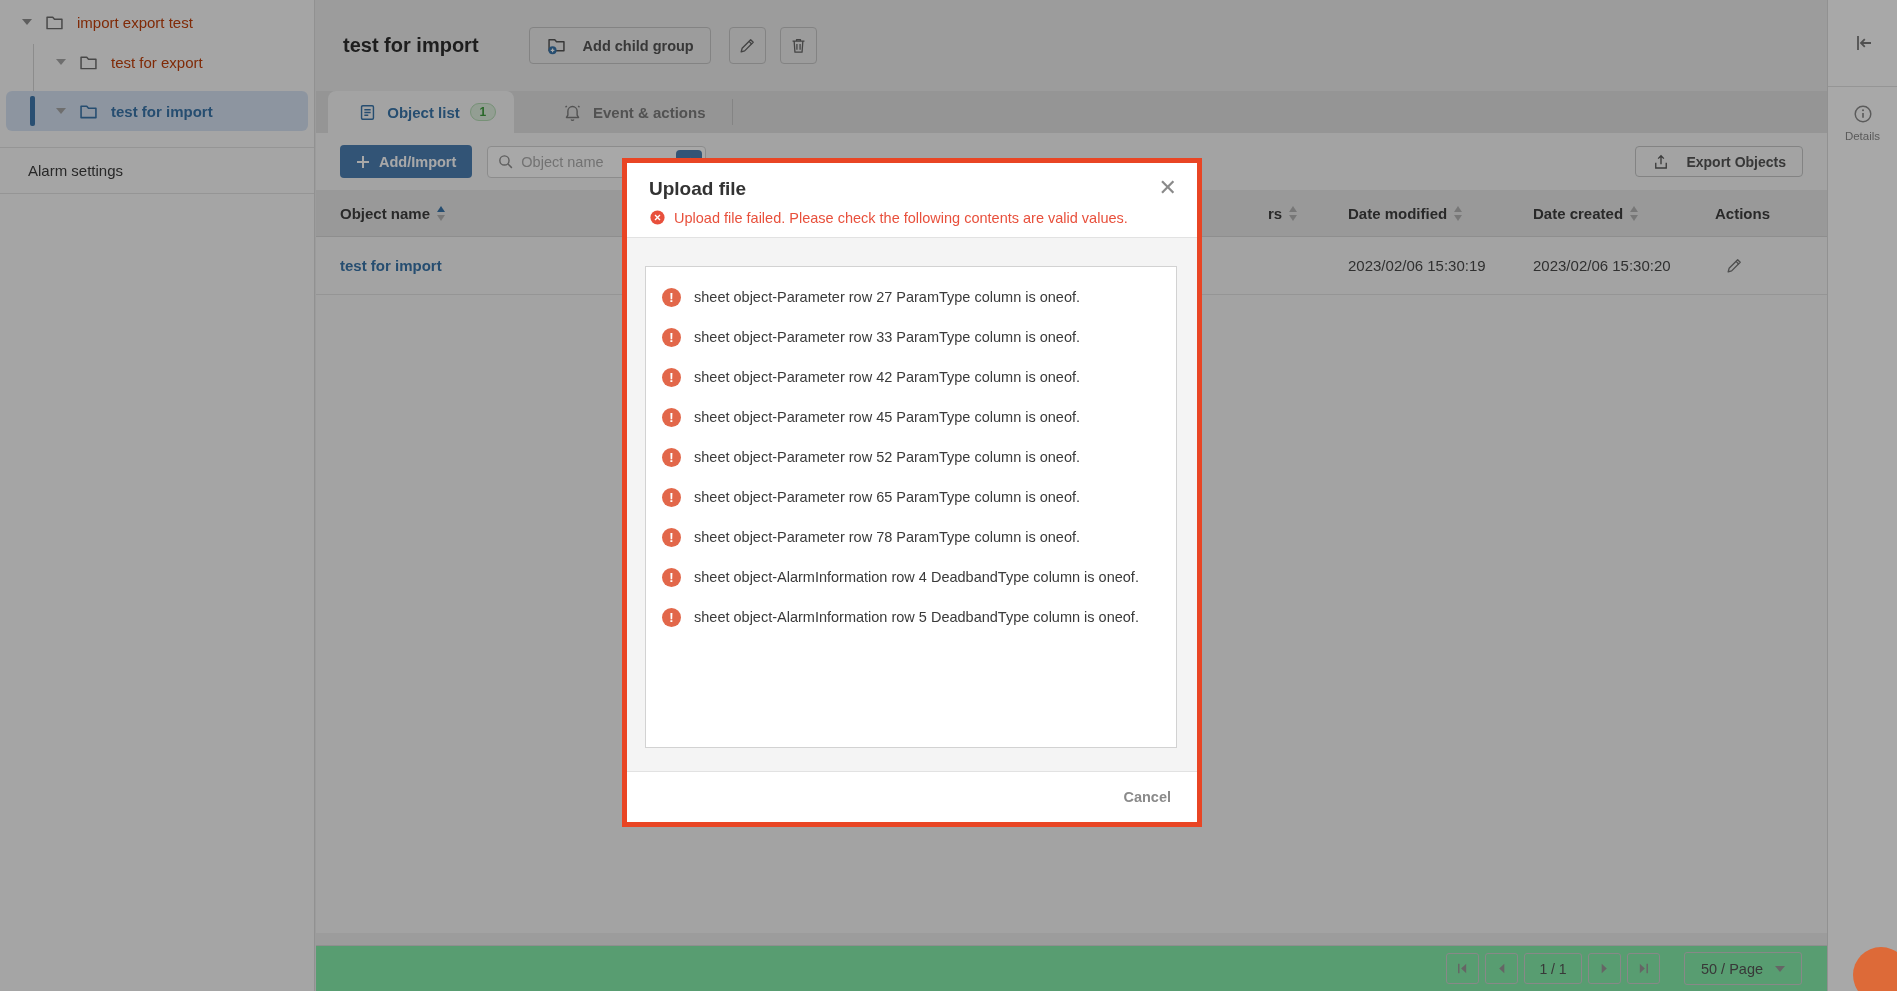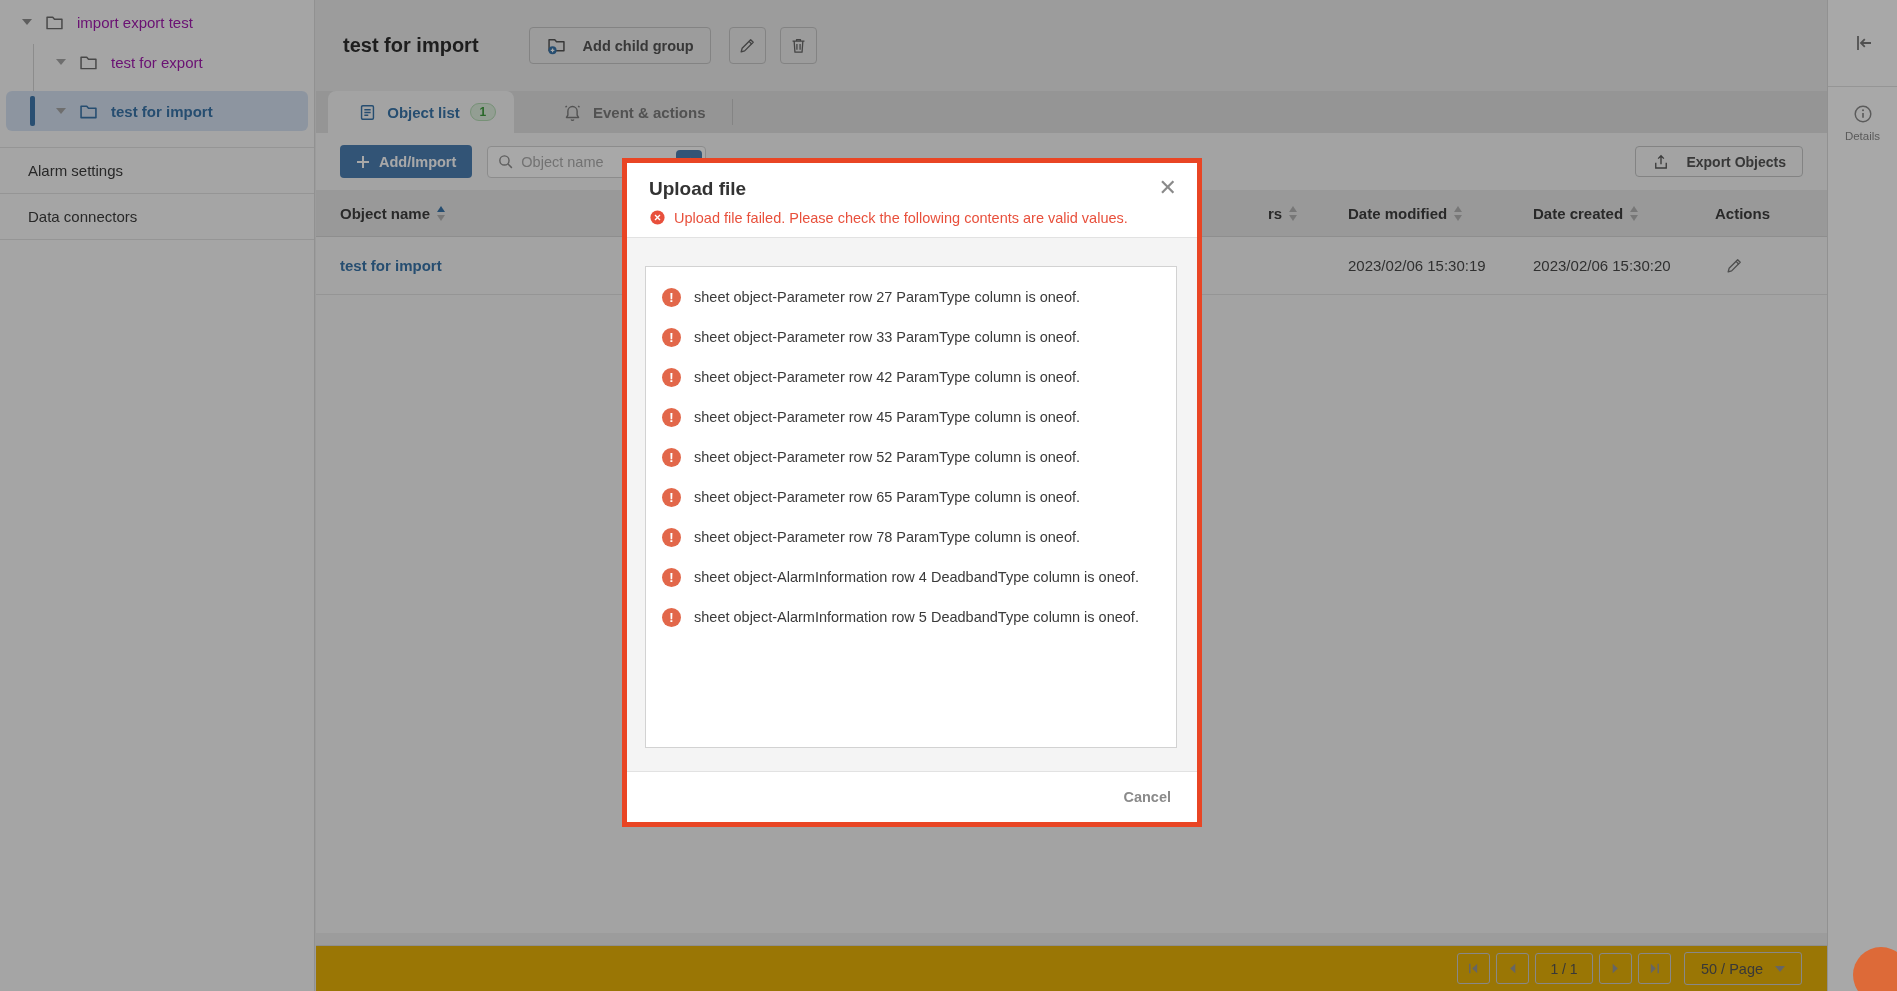--- a/index.html
+++ b/index.html
@@ -4,21 +4,21 @@
 <style>
   * { margin:0; padding:0; box-sizing:border-box; }
   html,body { width:1897px; height:991px; }
   body { font-family:"Liberation Sans", sans-serif; background:#ededed; overflow:hidden; }
   .screen { position:relative; width:1897px; height:991px; overflow:hidden; background:#ededed; }
 
   
   .sidebar { position:absolute; left:0; top:0; width:315px; height:100%; background:#fbfbfb; border-right:1px solid #dcdcdc; z-index:10; }
   .tree { position:relative; padding-top:2px; }
   .tree-guide { position:absolute; left:33px; top:44px; height:55px; width:1px; background:#d5d5d5; }
-  .tree-row { position:relative; height:40px; display:flex; align-items:center; gap:12px; margin:0 6px; border-radius:6px; color:#a21caf; font-size:15px; }
+  .tree-row { position:relative; height:40px; display:flex; align-items:center; gap:12px; margin:0 6px; border-radius:6px; color:#c2410c; font-size:15px; }
   .tree-row.lvl0 { padding-left:16px; }
   .tree-row.lvl1 { padding-left:50px; }
   .tree-row.selected { background:#d7e3f3; color:#3a76ab; font-weight:bold; margin-top:9px; }
   .active-bar { position:absolute; left:24px; top:5px; bottom:5px; width:5px; border-radius:2px; background:#3f78ad; }
   .caret { width:0; height:0; border-left:5px solid transparent; border-right:5px solid transparent; border-top:6px solid #8f8f8f; flex:0 0 auto; }
   .tree-row.lvl1 .caret { border-top-color:#a8a8a8; }
   .side-sections { margin-top:16px; border-top:1px solid #e2e2e2; }
   .side-section { height:46px; display:flex; align-items:center; padding-left:28px; font-size:15px; color:#3d3d3d; border-bottom:1px solid #e2e2e2; }
 
   
@@ -56,21 +56,21 @@
   .col-rs { width:80px; display:flex; align-items:center; }
   .col-mod { width:185px; display:flex; align-items:center; }
   .col-cre { width:182px; display:flex; align-items:center; }
   .col-act { width:112px; display:flex; align-items:center; }
   .sort { display:inline-flex; flex-direction:column; gap:3px; margin-left:7px; }
   .tri-up { width:0; height:0; border-left:4.5px solid transparent; border-right:4.5px solid transparent; border-bottom:6px solid #b5b5b5; }
   .tri-down { width:0; height:0; border-left:4.5px solid transparent; border-right:4.5px solid transparent; border-top:6px solid #b5b5b5; }
   .tri-up.active { border-bottom-color:#3a76ab; }
   .row-link { color:#3a76ab; font-weight:bold; text-decoration:none; }
 
-  .bottom-strip { position:absolute; left:0; right:0; bottom:0; height:46px; background:#eab308; border-top:1px solid #d9d9d9; display:flex; align-items:center; justify-content:flex-end; padding-right:25px; gap:13px; }
+  .bottom-strip { position:absolute; left:0; right:0; bottom:0; height:46px; background:#86efac; border-top:1px solid #d9d9d9; display:flex; align-items:center; justify-content:flex-end; padding-right:25px; gap:24px; }
   .pager { display:flex; gap:6px; }
   .pbtn { width:33px; height:31px; border:1px solid #cfcfcf; border-radius:3px; background:transparent; display:flex; align-items:center; justify-content:center; }
   .pcurrent { min-width:58px; height:31px; border:1px solid #cfcfcf; border-radius:3px; display:flex; align-items:center; justify-content:center; font-size:14px; color:#555; padding:0 8px; }
   .psize { width:118px; height:33px; border:1px solid #cfcfcf; border-radius:3px; display:flex; align-items:center; justify-content:center; gap:12px; font-size:14.5px; color:#555; background:transparent; }
   .dd-caret { width:0; height:0; border-left:5px solid transparent; border-right:5px solid transparent; border-top:6px solid #9a9a9a; }
 
   
   .backdrop { position:absolute; inset:0; background:rgba(0,0,0,0.34); z-index:40; }
   .corner-blob { position:absolute; right:-12px; bottom:-12px; width:56px; height:56px; border-radius:50%; background:#dd6a38; z-index:45; }
   .modal { position:absolute; left:622px; top:158px; width:580px; height:669px; background:#fff; border:5px solid #e94524; z-index:50; display:flex; flex-direction:column; }
@@ -113,23 +113,20 @@
         <svg width="21" height="21" viewBox="0 0 24 24">
             <path d="M3.5 6h6.5l2 2.3h8.5V19h-17z" fill="none" stroke="#3a76ab" stroke-width="1.8" stroke-linejoin="round"></path>
           </svg>
         <span>test for import</span>
       </div>
     </div>
     <div class="side-sections">
       <div class="side-section">
         <span>Alarm settings</span>
       </div>
-      <div class="side-section">
-        <span>Data connectors</span>
-      </div>
     </div>
   </aside>
 
   <main class="main">
     <div class="main-header">
       <h1 class="page-title">test for import</h1>
       <button class="ghost-btn">
         <svg width="21" height="21" viewBox="0 0 24 24">
             <path d="M3.5 5.5h6.5l2 2.3h8.5V18h-17z" fill="none" stroke="#555" stroke-width="1.7" stroke-linejoin="round"></path>
             <circle cx="7.5" cy="17.5" r="4.6" fill="#3a76ab"></circle>

